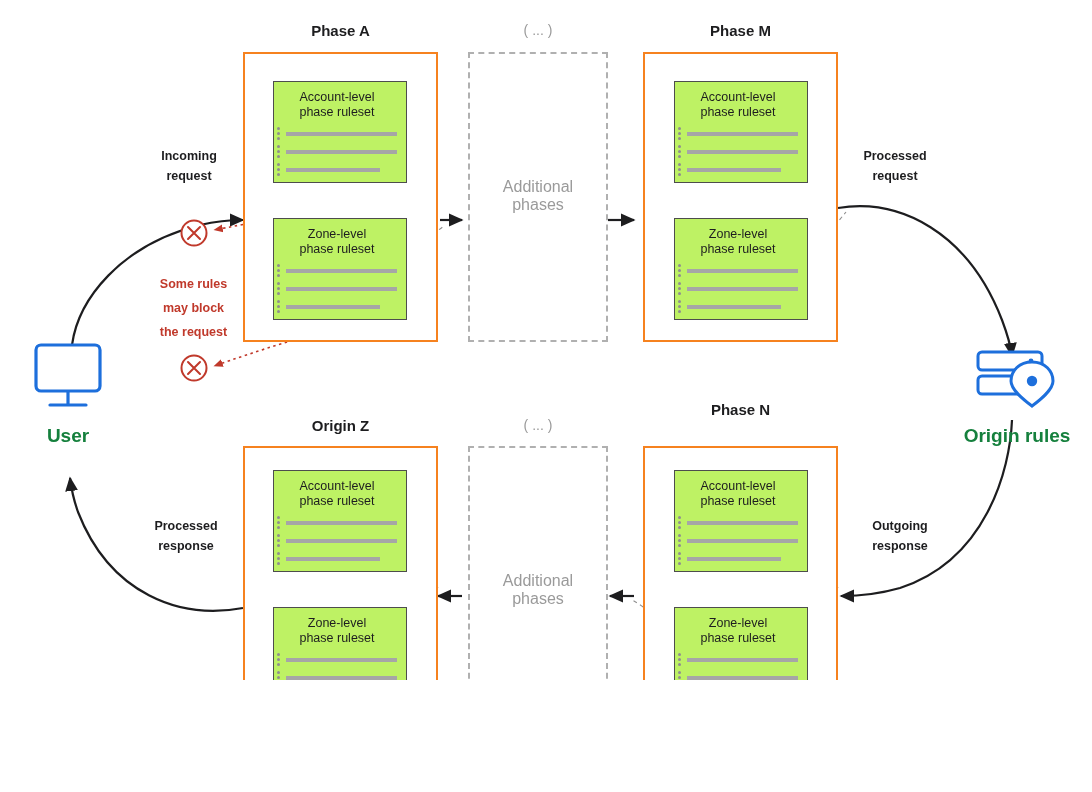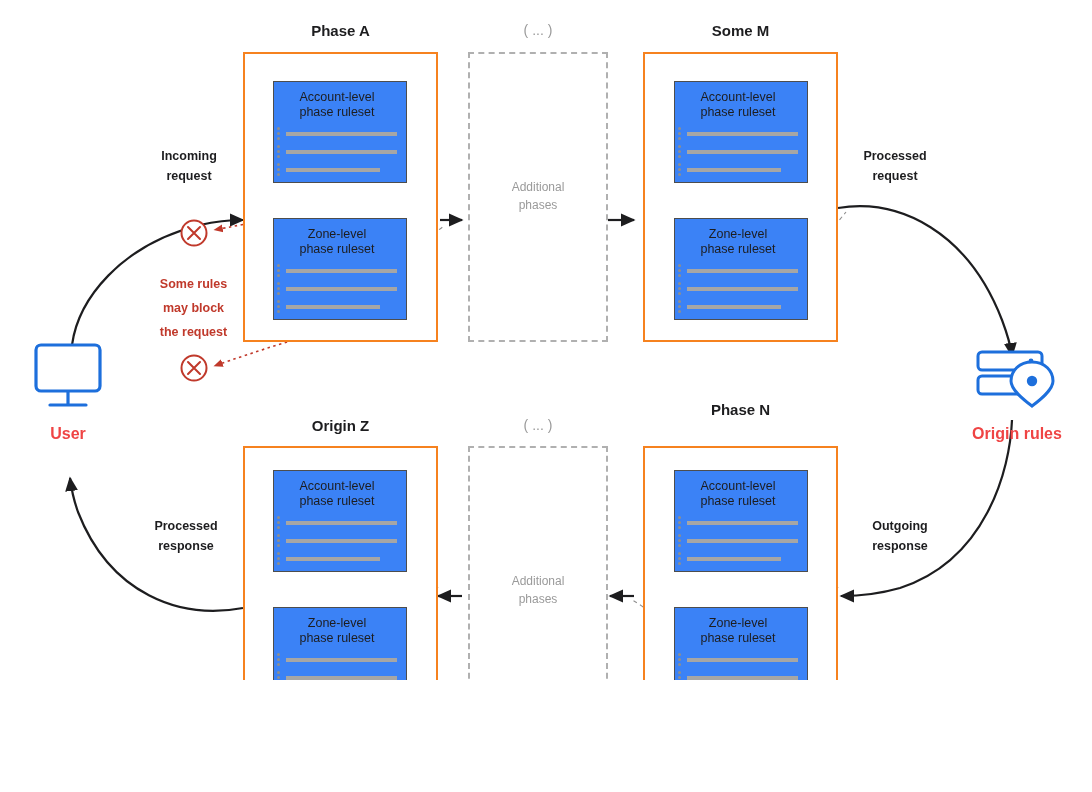--- a/index.html
+++ b/index.html
@@ -38,21 +38,21 @@
     border: 2.5px solid #f6821f;
     background: #ffffff;
     box-sizing: border-box;
   }
   .phase-box.dashed {
     border: 2px dashed #b0b0b0;
   }
   .ruleset {
     position: absolute;
     border: 1.5px solid #4d4d4d;
-    background: #3b82f6;
+    background: #bef264;
     box-sizing: border-box;
     padding: 8px 9px 9px 3px;
   }
   .ruleset-label {
     font-size: 12.5px;
     line-height: 15px;
     color: #1d1d1f;
     text-align: center;
     white-space: pre-line;
   }
@@ -83,21 +83,21 @@
     flex: 1;
     height: 4px;
     background: #a6a6a6;
   }
   .rule-bar.short {
     flex: 0 0 auto;
     width: 78%;
   }
   .addl-text {
     position: absolute;
-    font-size: 12px;
+    font-size: 16px;
     line-height: 18px;
     color: #9a9a9a;
     text-align: center;
     white-space: pre-line;
     width: 140px;
   }
   .ellipsis-text {
     position: absolute;
     font-size: 14px;
     color: #9a9a9a;
@@ -117,23 +117,23 @@
     position: absolute;
     font-size: 12.5px;
     line-height: 24px;
     font-weight: bold;
     color: #c0392b;
     text-align: center;
     white-space: pre-line;
   }
   .endpoint-label {
     position: absolute;
-    font-size: 16px;
+    font-size: 19px;
     font-weight: bold;
-    color: #ef4444;
+    color: #15803d;
     text-align: center;
     white-space: nowrap;
   }
 </style>
 </head>
 <body>
 
 <div id="stage">
 
   <svg id="svg-layer" viewBox="0 0 1092 792">
@@ -277,21 +277,21 @@
           <span class="rule-bar short"></span>
         </div>
     </div>
   </div>
 
   <div class="ellipsis-text" style="left:478px; top:22px;">( ... )</div>
   <div class="phase-box dashed" style="left:468px; top:52px; width:140px; height:290px;"></div>
   <div class="addl-text" style="left:468px; top:178px;">Additional
 phases</div>
 
-  <div class="phase-title" style="left:643px; top:22px; width:195px;">Some M</div>
+  <div class="phase-title" style="left:643px; top:22px; width:195px;">Phase M</div>
   <div class="phase-box" style="left:643px; top:52px; width:195px; height:290px;"></div>
 
   <div class="ruleset" style="left:674px; top:81px; width:134px; height:102px;">
     <div class="ruleset-label">Account-level
 phase ruleset</div>
     <div class="rule-lines">
       <div class="rule-row">
           <span class="rule-dots">
             <i class="rule-dot"></i>
             <i class="rule-dot"></i>

